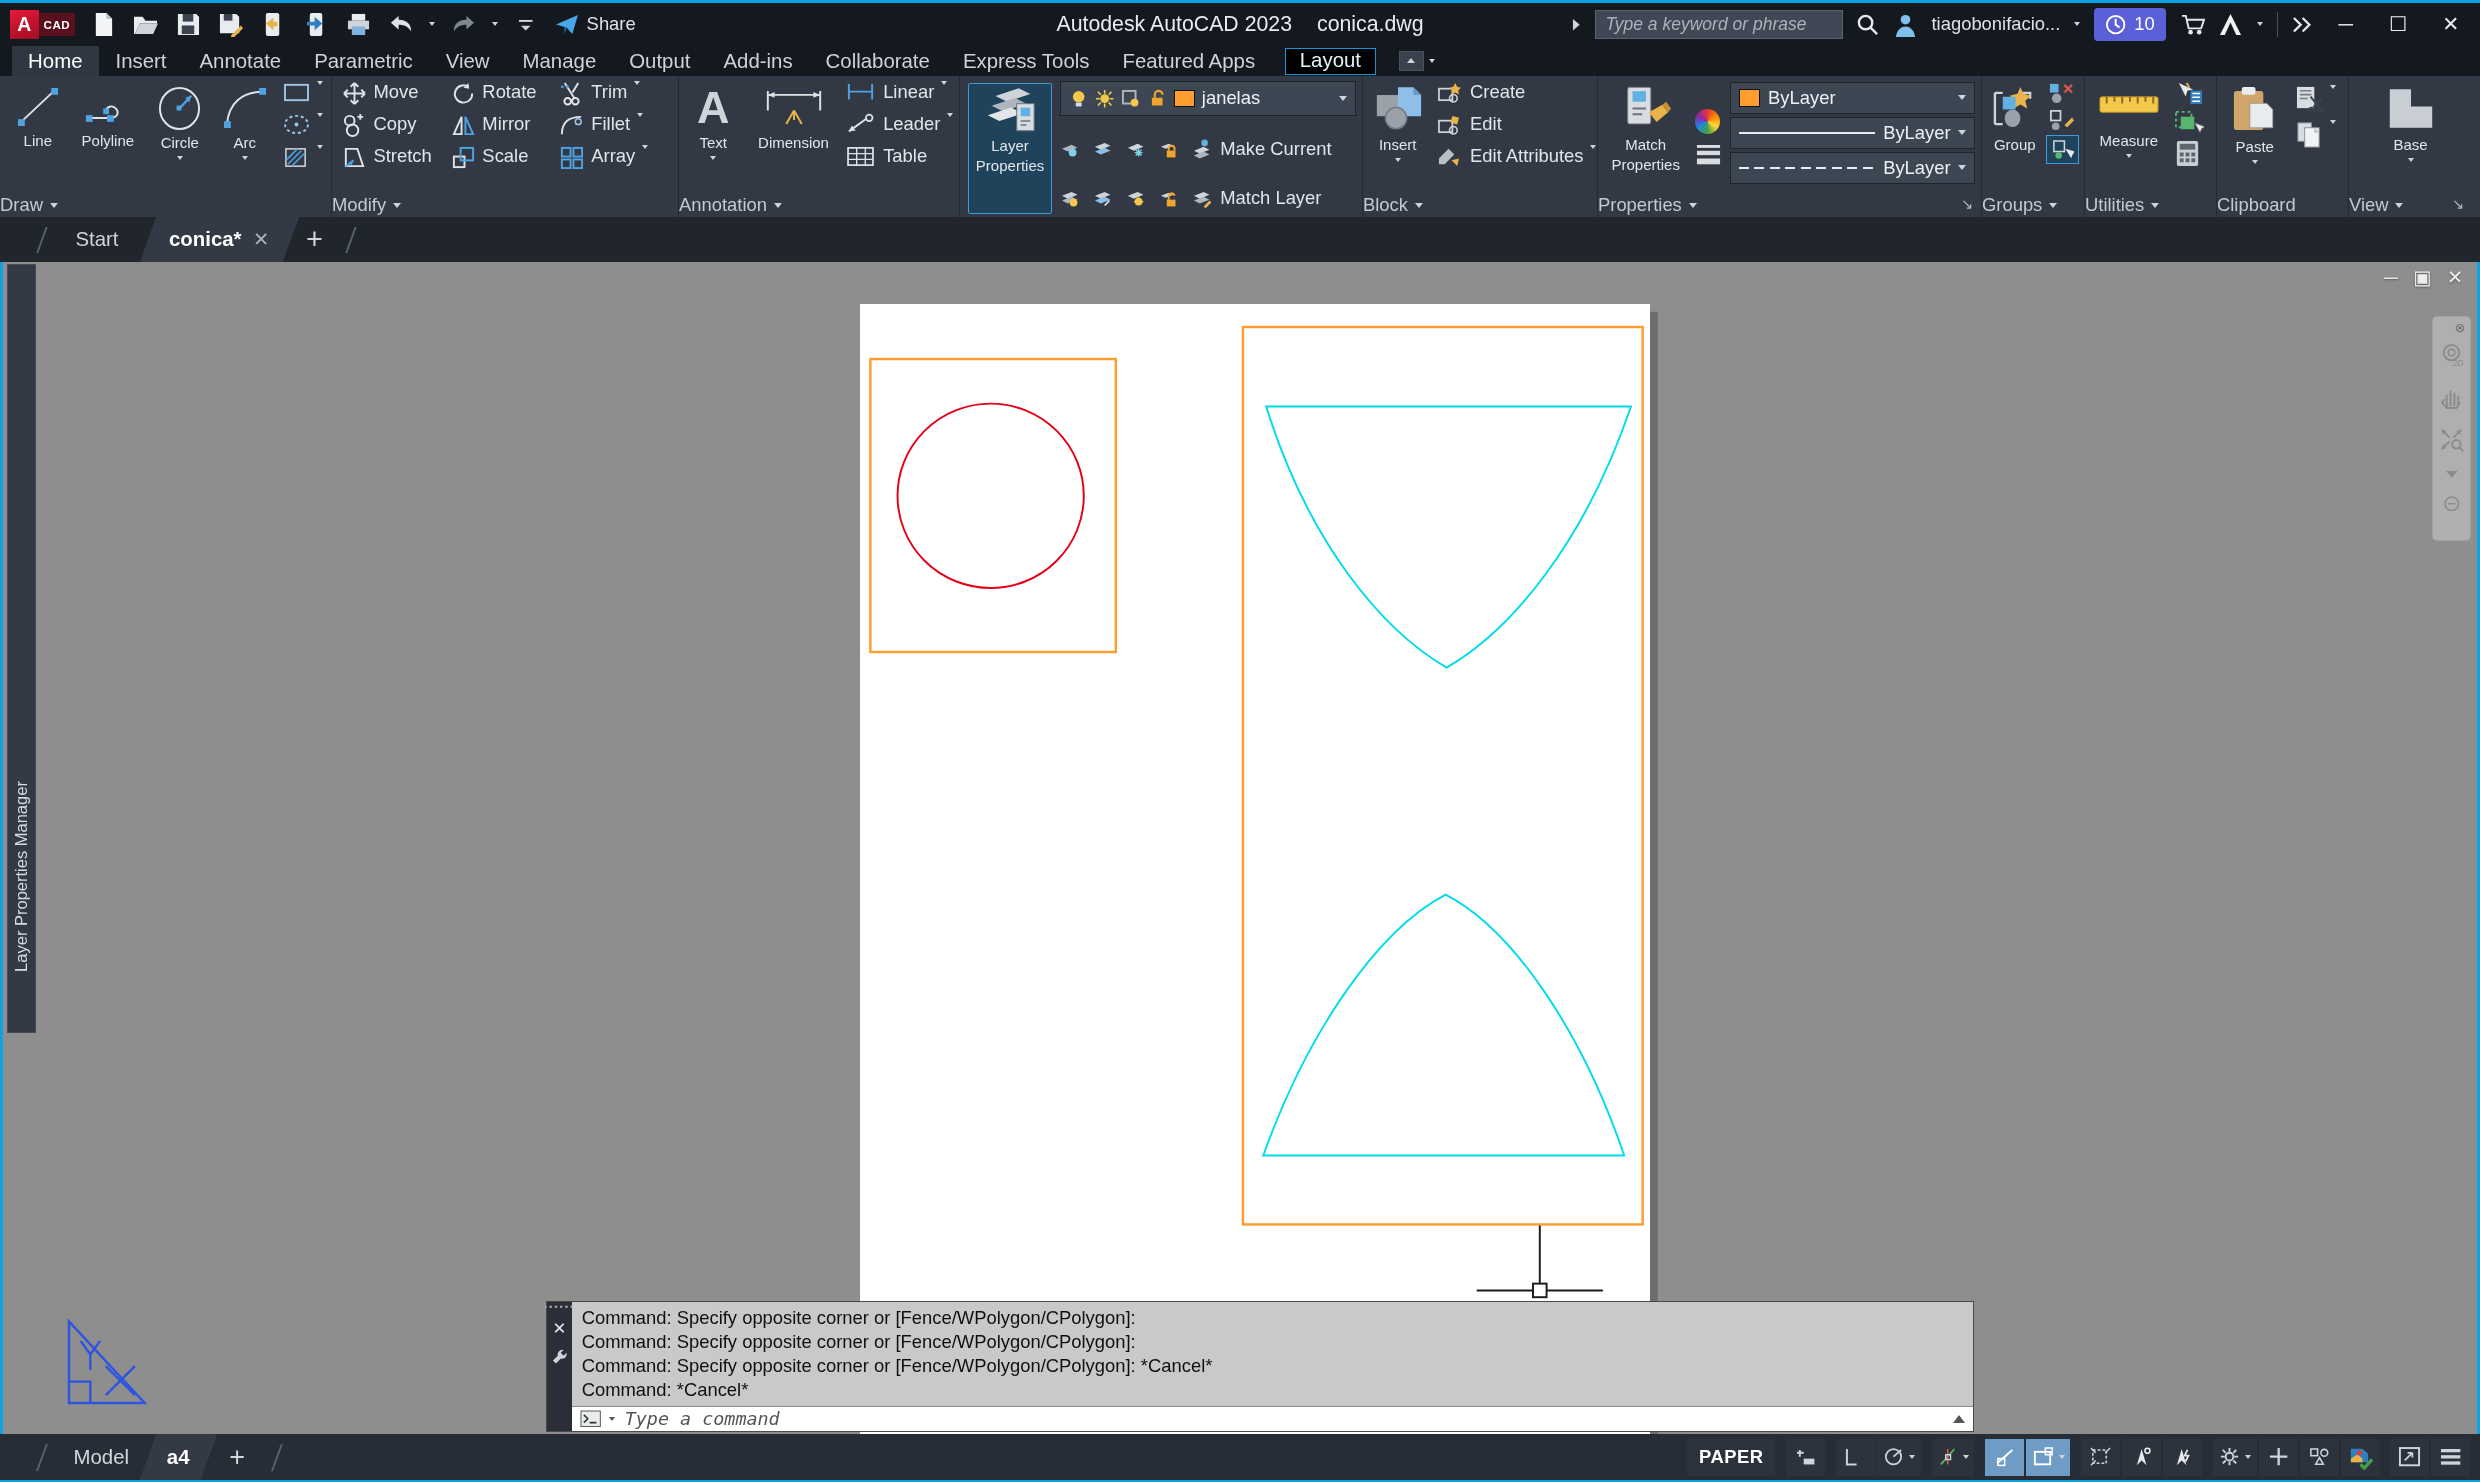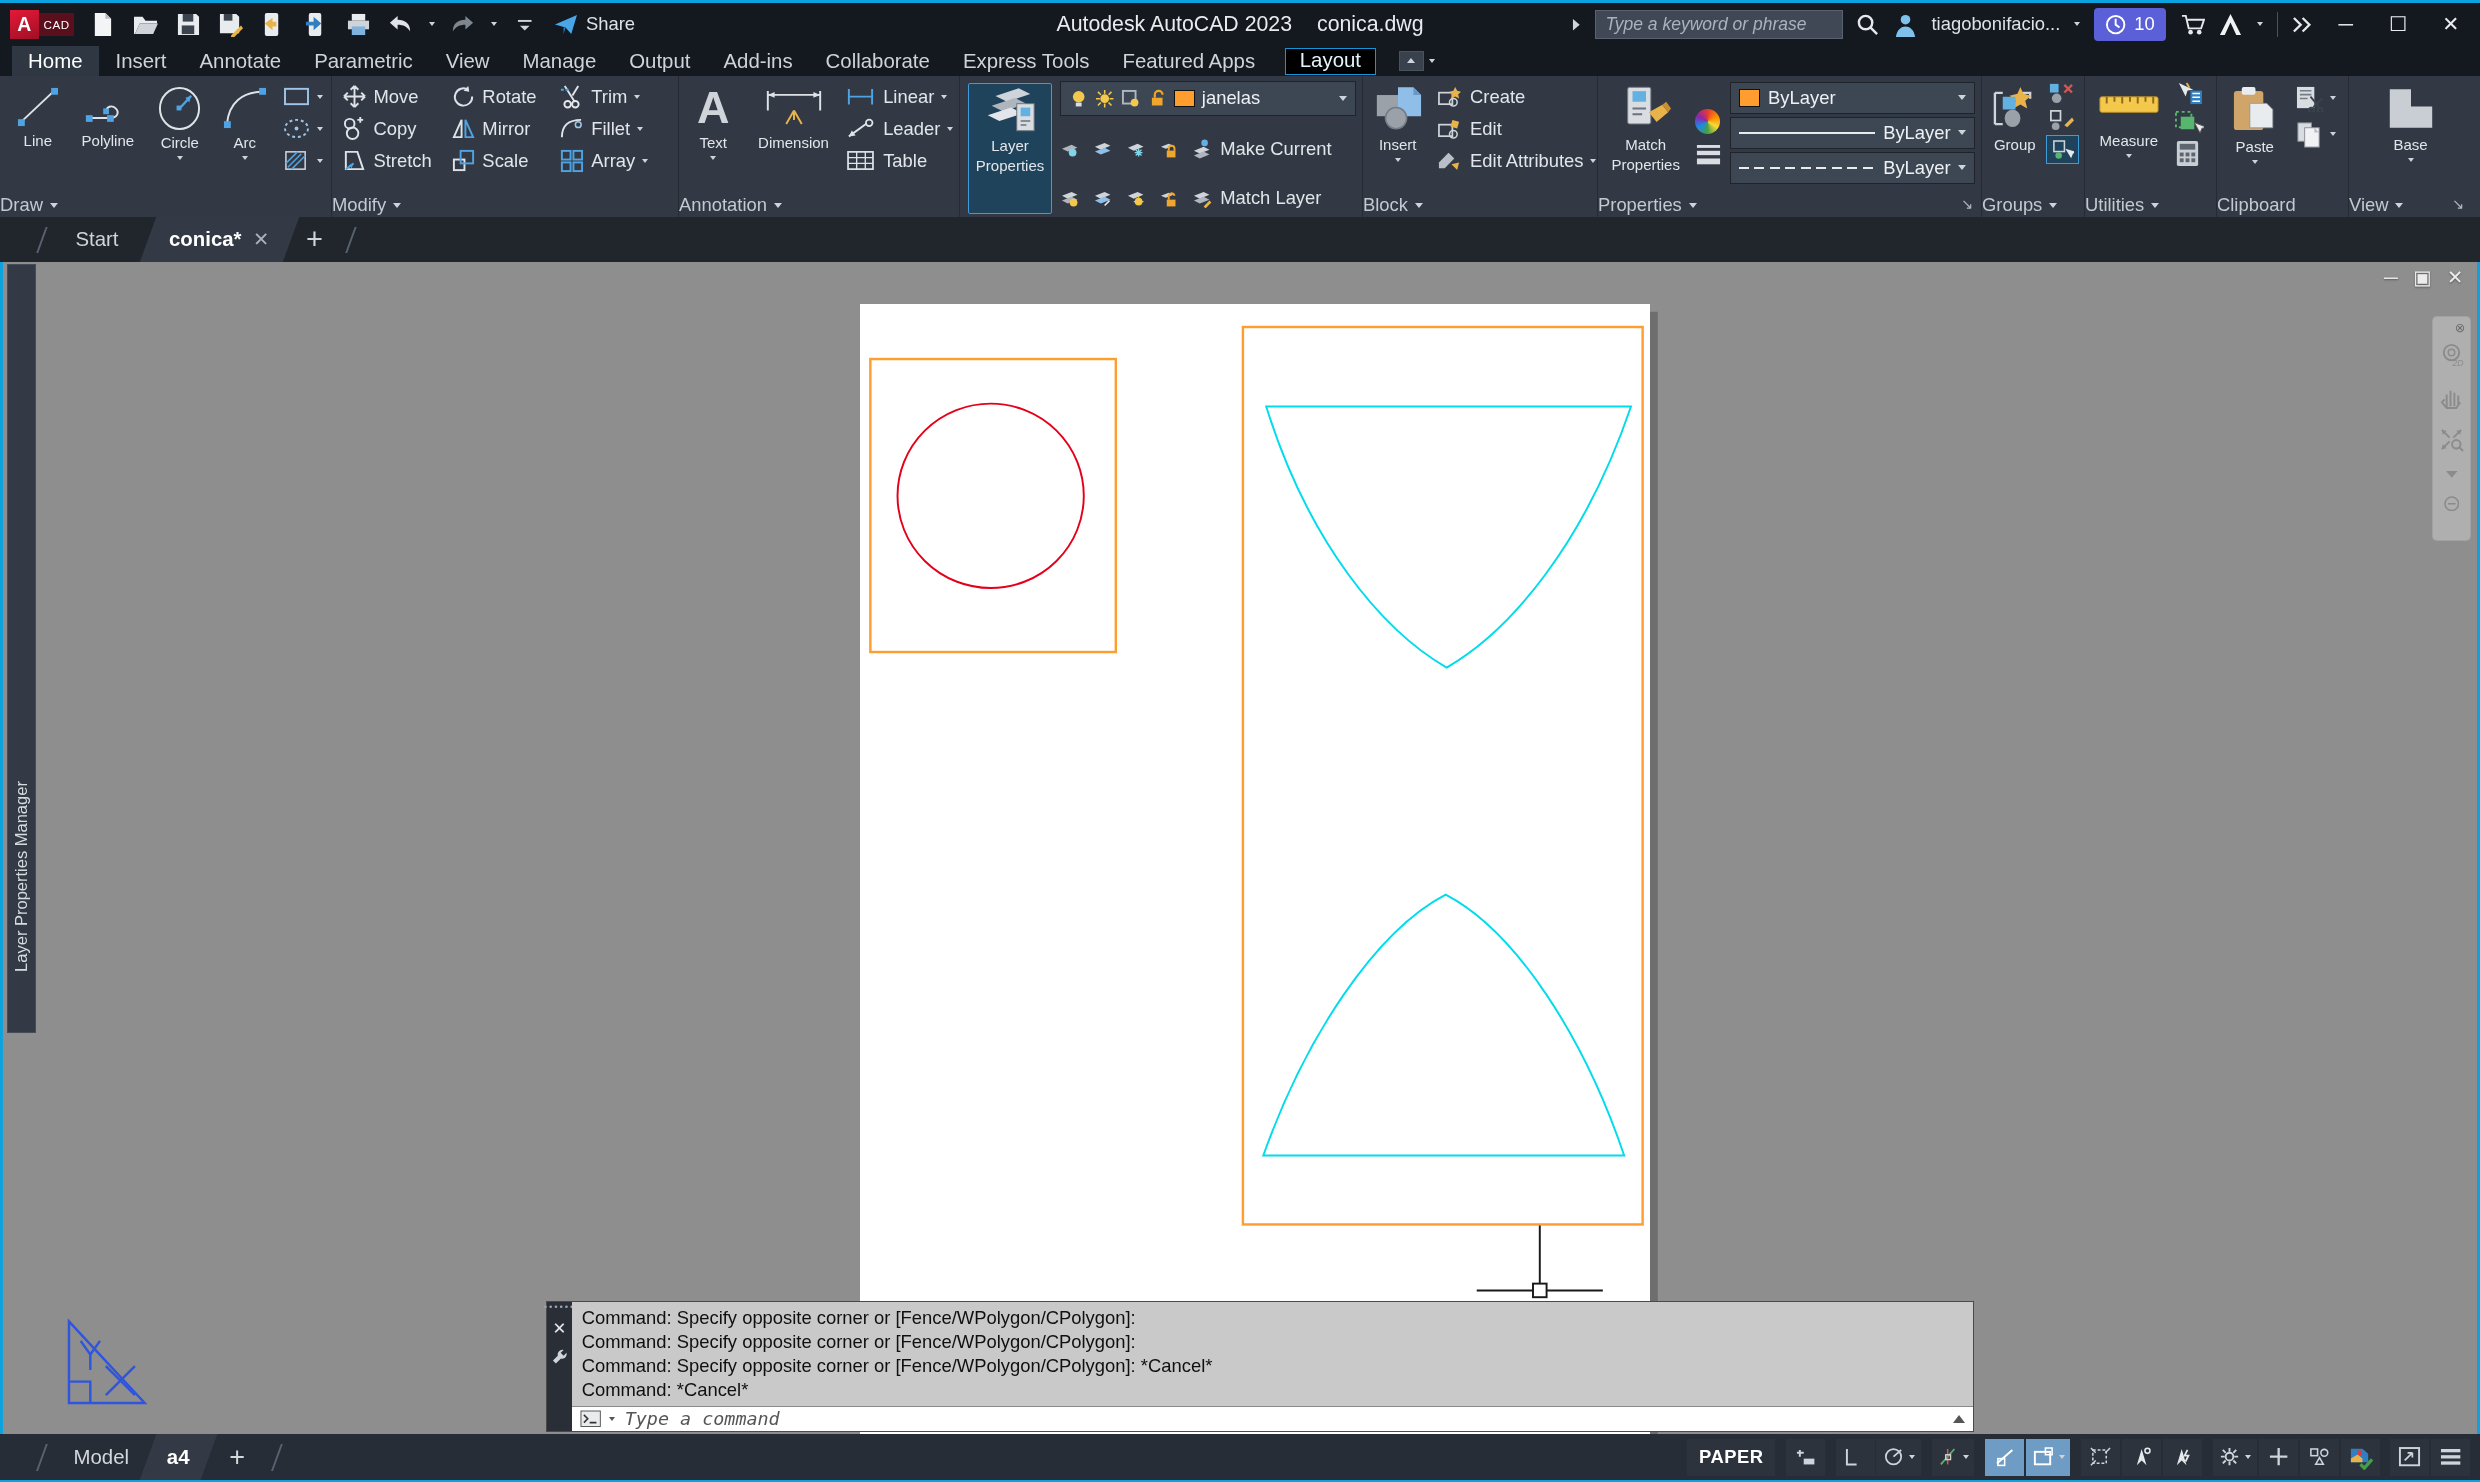--- a/index.html
+++ b/index.html
@@ -10,21 +10,21 @@
   html,body{margin:0;padding:0;width:2480px;height:1483px;overflow:hidden;background:#8e8e8e}
   body{position:relative;box-shadow:inset 0 0 0 2.9px var(--accent)}
   .abs{position:absolute}
 
   
   #titlebar{left:0;top:2.9px;width:2480px;height:43px;background:var(--dark);display:flex;align-items:center;padding:0 9.7px;color:#d6dbe0}
   .qat{display:flex;align-items:center;gap:13.6px}
   .qbtn{width:29px;height:29px;display:flex;align-items:center;justify-content:center;cursor:pointer}
   #logo{display:flex;align-items:center;cursor:pointer}
   #logo .a-badge{width:29px;height:29px;background:linear-gradient(160deg,#e51937,#a00f26);color:#fff;font-weight:bold;font-size:19.4px;display:flex;align-items:center;justify-content:center}
-  #logo .cad-badge{height:23px;background:#5a0f1d;color:#fff;font-size:11.6px;font-weight:normal;display:flex;align-items:center;padding:0 4.9px;letter-spacing:0.5px}
+  #logo .cad-badge{height:23px;background:#5a0f1d;color:#fff;font-size:11.6px;font-weight:bold;display:flex;align-items:center;padding:0 4.9px;letter-spacing:0.5px}
   #title-center{position:absolute;left:0;right:0;text-align:center;font-size:21.3px;color:#e8ecef;pointer-events:none}
   #title-center .doc{margin-left:25px}
   #title-right{margin-left:auto;display:flex;align-items:center;gap:13.6px;z-index:2}
   #search-box{width:248px;height:29px;background:#3f4854;border:1px solid #59626e;color:#dfe3e8;font-size:17.5px;padding:0 9.7px}
   #search-box::placeholder{color:#aab2bb;font-style:italic;font-family:"Liberation Sans",sans-serif}
   .tbar-txt{font-size:18.4px;color:#dde2e7}
   #badge-10{display:flex;align-items:center;gap:7.8px;background:#5b5fd8;border-radius:3.9px;height:33px;padding:0 11.6px;color:#fff;font-size:18.4px}
   .winbtn{width:39px;height:33px;display:flex;align-items:center;justify-content:center;font-size:20.4px;color:#e9ecef;cursor:pointer}
   .vsep{width:1px;height:25px;background:#4a525c}
   .caret{width:0;height:0;border-left:4.9px solid transparent;border-right:4.9px solid transparent;border-top:5.8px solid #cfd4da;display:inline-block}
@@ -39,21 +39,21 @@
   #ribbon-collapse .box{width:25px;height:19.4px;background:#39414d;border:1px solid #4a525c;display:flex;align-items:center;justify-content:center}
   .caret-up{width:0;height:0;border-left:4.9px solid transparent;border-right:4.9px solid transparent;border-bottom:5.8px solid #cfd4da;display:inline-block}
 
   
   #ribbon{left:0;top:76px;width:2480px;height:142px;background:var(--ribbon);display:flex}
   .panel{height:142px;border-right:1.9px solid var(--panelline);display:flex;flex-direction:column;flex:0 0 auto}
   .pbody{flex:1;display:flex;padding:4.9px 5.8px 0}
   .plabel{height:26px;display:flex;align-items:center;justify-content:flex-start;gap:6.8px;font-size:18.4px;color:var(--dim);cursor:pointer}
   .bigbtn{display:flex;flex-direction:column;align-items:center;gap:2.9px;padding:3.9px 3.9px 0;cursor:pointer;text-align:center}
   .bigbtn .lbl{font-size:15px;color:var(--txt);line-height:20.4px}
-  .smbtn{display:flex;align-items:center;gap:6.8px;height:32px;font-size:18.4px;color:var(--txt);cursor:pointer;white-space:nowrap}
+  .smbtn{display:flex;align-items:flex-start;gap:6.8px;height:32px;font-size:18.4px;color:var(--txt);cursor:pointer;white-space:nowrap}
   .icol{display:flex;flex-direction:column;justify-content:flex-start}
   .launcher{position:absolute;right:7.8px;bottom:5.8px;color:#aeb5bd;font-size:14.6px;cursor:pointer}
 
   
   #layer-props-btn{border:1px solid #3f9bd8;background:#20435c;margin:1.9px 0 0 1.9px;padding:1.9px 5.8px 0;border-radius:1.9px}
   #layer-dd{display:flex;align-items:center;gap:6.8px;height:35px;width:296px;background:#3d4653;border:1px solid #1f242b;padding:0 7.8px;cursor:pointer}
   #layer-dd .name{font-size:18.4px;color:#eef1f4;flex:1}
   .mini{width:19.4px;height:19.4px;display:inline-block}
   .lrow{display:flex;align-items:center;gap:8.7px;height:32px;cursor:pointer}
   .lrow .txt{font-size:18.4px;color:var(--txt)}

